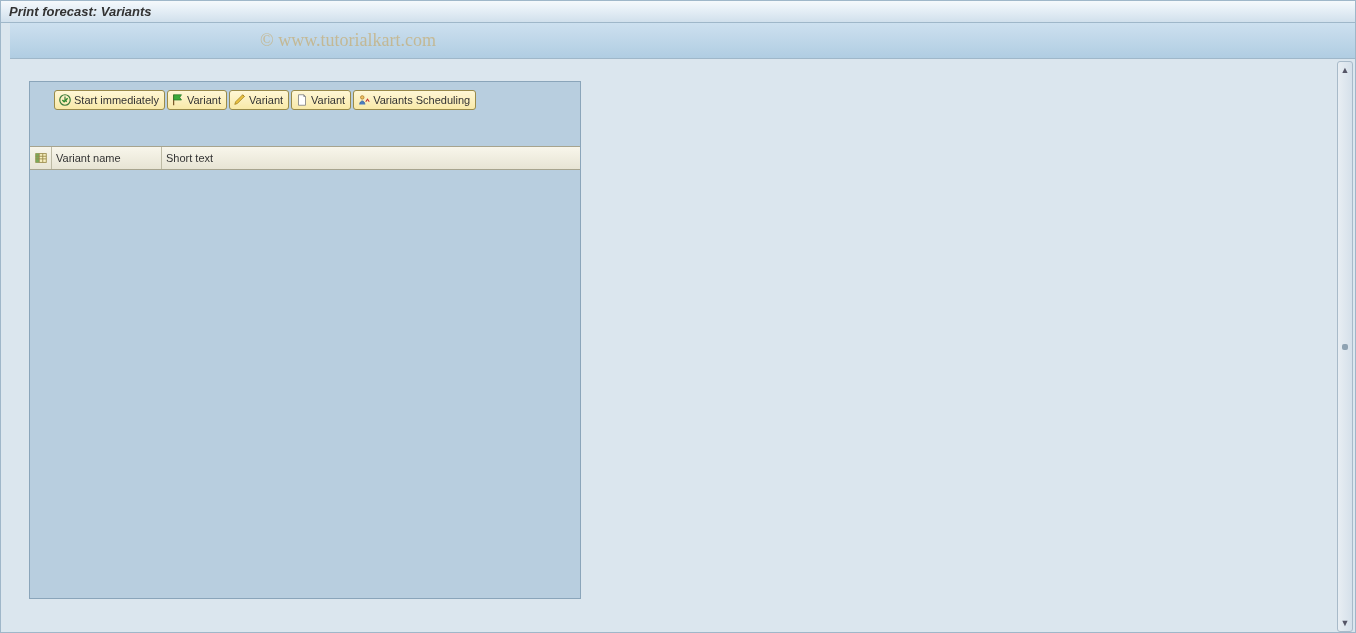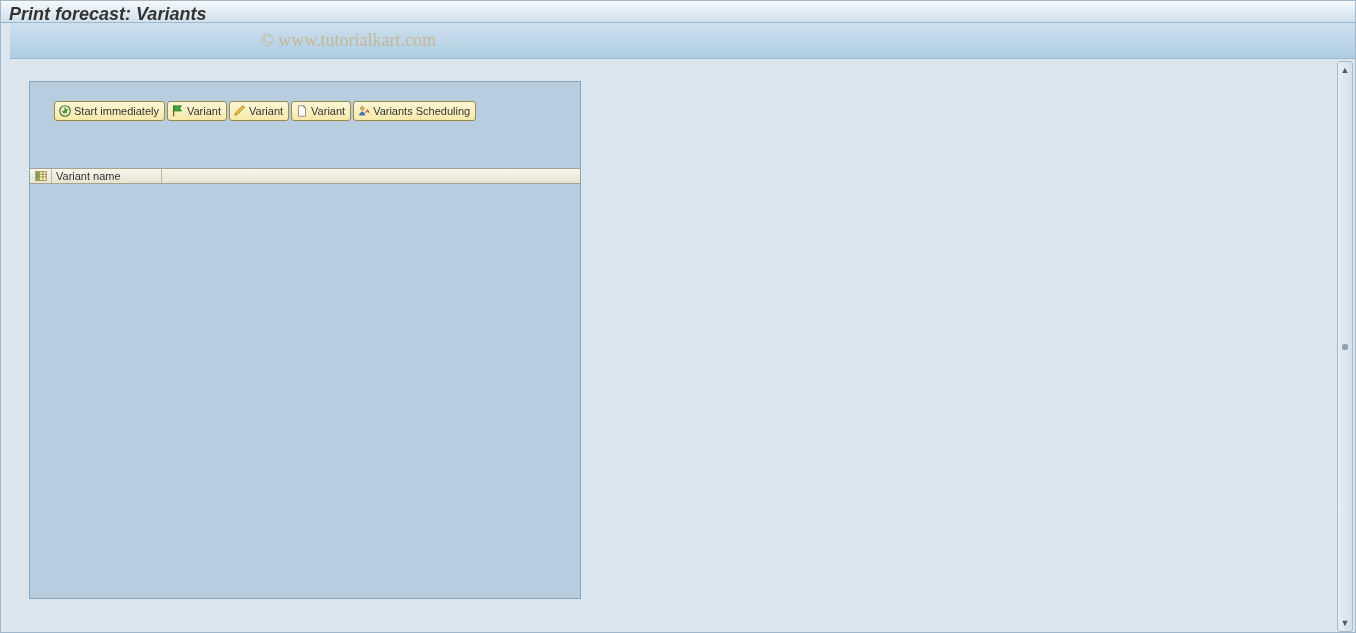--- a/index.html
+++ b/index.html
@@ -12,21 +12,21 @@
     overflow: hidden;
     border: 1px solid #9fb7c9;
   }
   .title-bar {
     background: linear-gradient(to bottom, #f5f9fc 0%, #e3edf5 50%, #d1e0ec 100%);
     border-bottom: 1px solid #9fb7c9;
     height: 22px;
     padding: 3px 8px;
     font-style: italic;
     font-weight: bold;
-    font-size: 18px;
+    font-size: 13px;
     color: #333;
   }
   .sub-toolbar {
     background: linear-gradient(to bottom, #cde0ef 0%, #b0cde2 100%);
     border-bottom: 1px solid #9fb7c9;
     height: 36px;
     position: relative;
     margin-left: 9px;
   }
   .watermark {
@@ -48,21 +48,21 @@
     left: 28px;
     top: 22px;
     width: 552px;
     height: 518px;
     background: #b8cedf;
     border: 1px solid #8aa5ba;
   }
   .button-row {
     display: flex;
     gap: 2px;
-    padding: 19px 24px;
+    padding: 8px 24px;
   }
   .sap-btn {
     display: inline-flex;
     align-items: center;
     background: linear-gradient(to bottom, #fff7d6 0%, #f8e9a8 100%);
     border: 1px solid #9a8b4a;
     border-radius: 3px;
     padding: 1px 5px 1px 3px;
     height: 20px;
     font-size: 11px;
@@ -77,21 +77,21 @@
     flex-shrink: 0;
   }
   .table-area {
     margin-top: 28px;
   }
   .table-header {
     display: flex;
     background: linear-gradient(to bottom, #f8f6eb, #e7e4d4);
     border-top: 1px solid #a7a48e;
     border-bottom: 1px solid #a7a48e;
-    height: 16px;
+    height: 24px;
   }
   .th-icon-col {
     width: 22px;
     border-right: 1px solid #bdbaa4;
     display: flex;
     align-items: center;
     justify-content: center;
     height: 100%;
   }
   .th-variant {
@@ -223,20 +223,23 @@
                 <line x1="6" y1="3" x2="6" y2="13" stroke="#9a8a4a"></line>
                 <line x1="10" y1="3" x2="10" y2="13" stroke="#9a8a4a"></line>
                 <line x1="2" y1="6" x2="14" y2="6" stroke="#9a8a4a"></line>
                 <line x1="2" y1="9" x2="14" y2="9" stroke="#9a8a4a"></line>
               </svg>
           </span>
         </div>
         <div class="th-variant">
           <span>Variant name</span>
         </div>
+        <div class="th-shorttext">
+          <span>Short text</span>
+        </div>
       </div>
     </div>
 
   </div>
 
   <div class="vscroll">
     <div class="scroll-btn">
       <span>▲</span>
     </div>
     <div class="scroll-thumb"></div>

